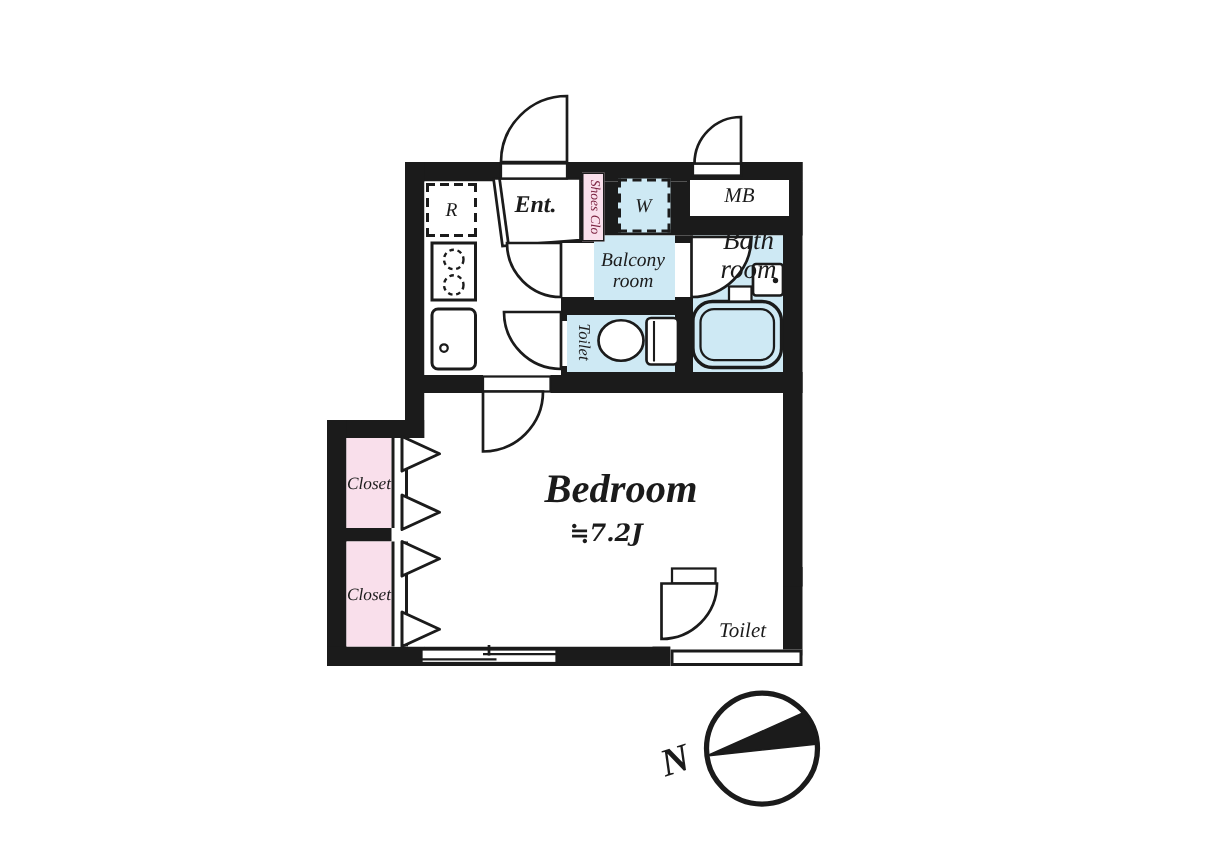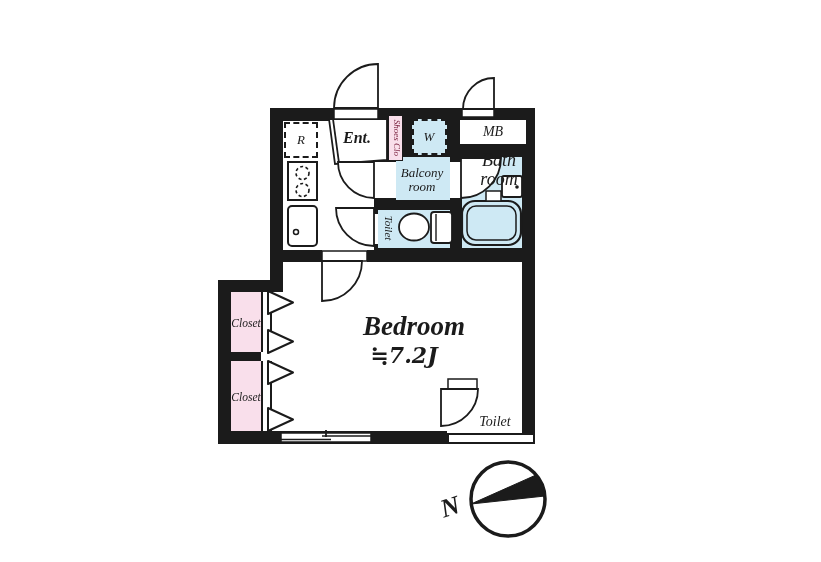--- a/index.html
+++ b/index.html
@@ -136,19 +136,19 @@
 
   <div class="lbl" style="left:301px;top:140px;font-size:13px;">R</div>
   <div class="lbl" style="left:357px;top:138px;font-size:16px;font-weight:600;">Ent.</div>
   <div class="lbl vert" style="left:395.5px;top:138px;font-size:9px;color:#7b2340;">Shoes Clo</div>
   <div class="lbl" style="left:429px;top:137px;font-size:13px;">W</div>
   <div class="lbl" style="left:493px;top:132px;font-size:14px;">MB</div>
   <div class="lbl" style="left:422px;top:180px;font-size:13px;width:56px;">Balcony room</div>
   <div class="lbl" style="left:499px;top:170px;font-size:18px;width:44px;">Bath room</div>
   <div class="lbl vert" style="left:388px;top:228px;font-size:11px;">Toilet</div>
   <div class="lbl" style="left:399px;top:326px;font-size:27px;font-weight:600;margin-left:15px;">Bedroom</div>
-  <div class="lbl" style="left:404px;top:356px;font-size:22px;font-weight:600;font-family:'DejaVu Serif','DejaVu Sans',serif;">≒7.2J</div>
+  <div class="lbl" style="left:404px;top:356px;font-size:16px;font-weight:600;font-family:'DejaVu Serif','DejaVu Sans',serif;">≒7.2J</div>
   <div class="lbl" style="left:246px;top:323px;font-size:11.5px;">Closet</div>
   <div class="lbl" style="left:246px;top:397px;font-size:11.5px;">Closet</div>
   <div class="lbl" style="left:495px;top:422px;font-size:14px;">Toilet</div>
   <div class="lbl" style="left:450px;top:507px;font-size:26px;font-weight:700;transform:translate(-50%,-50%) rotate(-18deg);">N</div>
 
 </div>
 
 </body></html>

